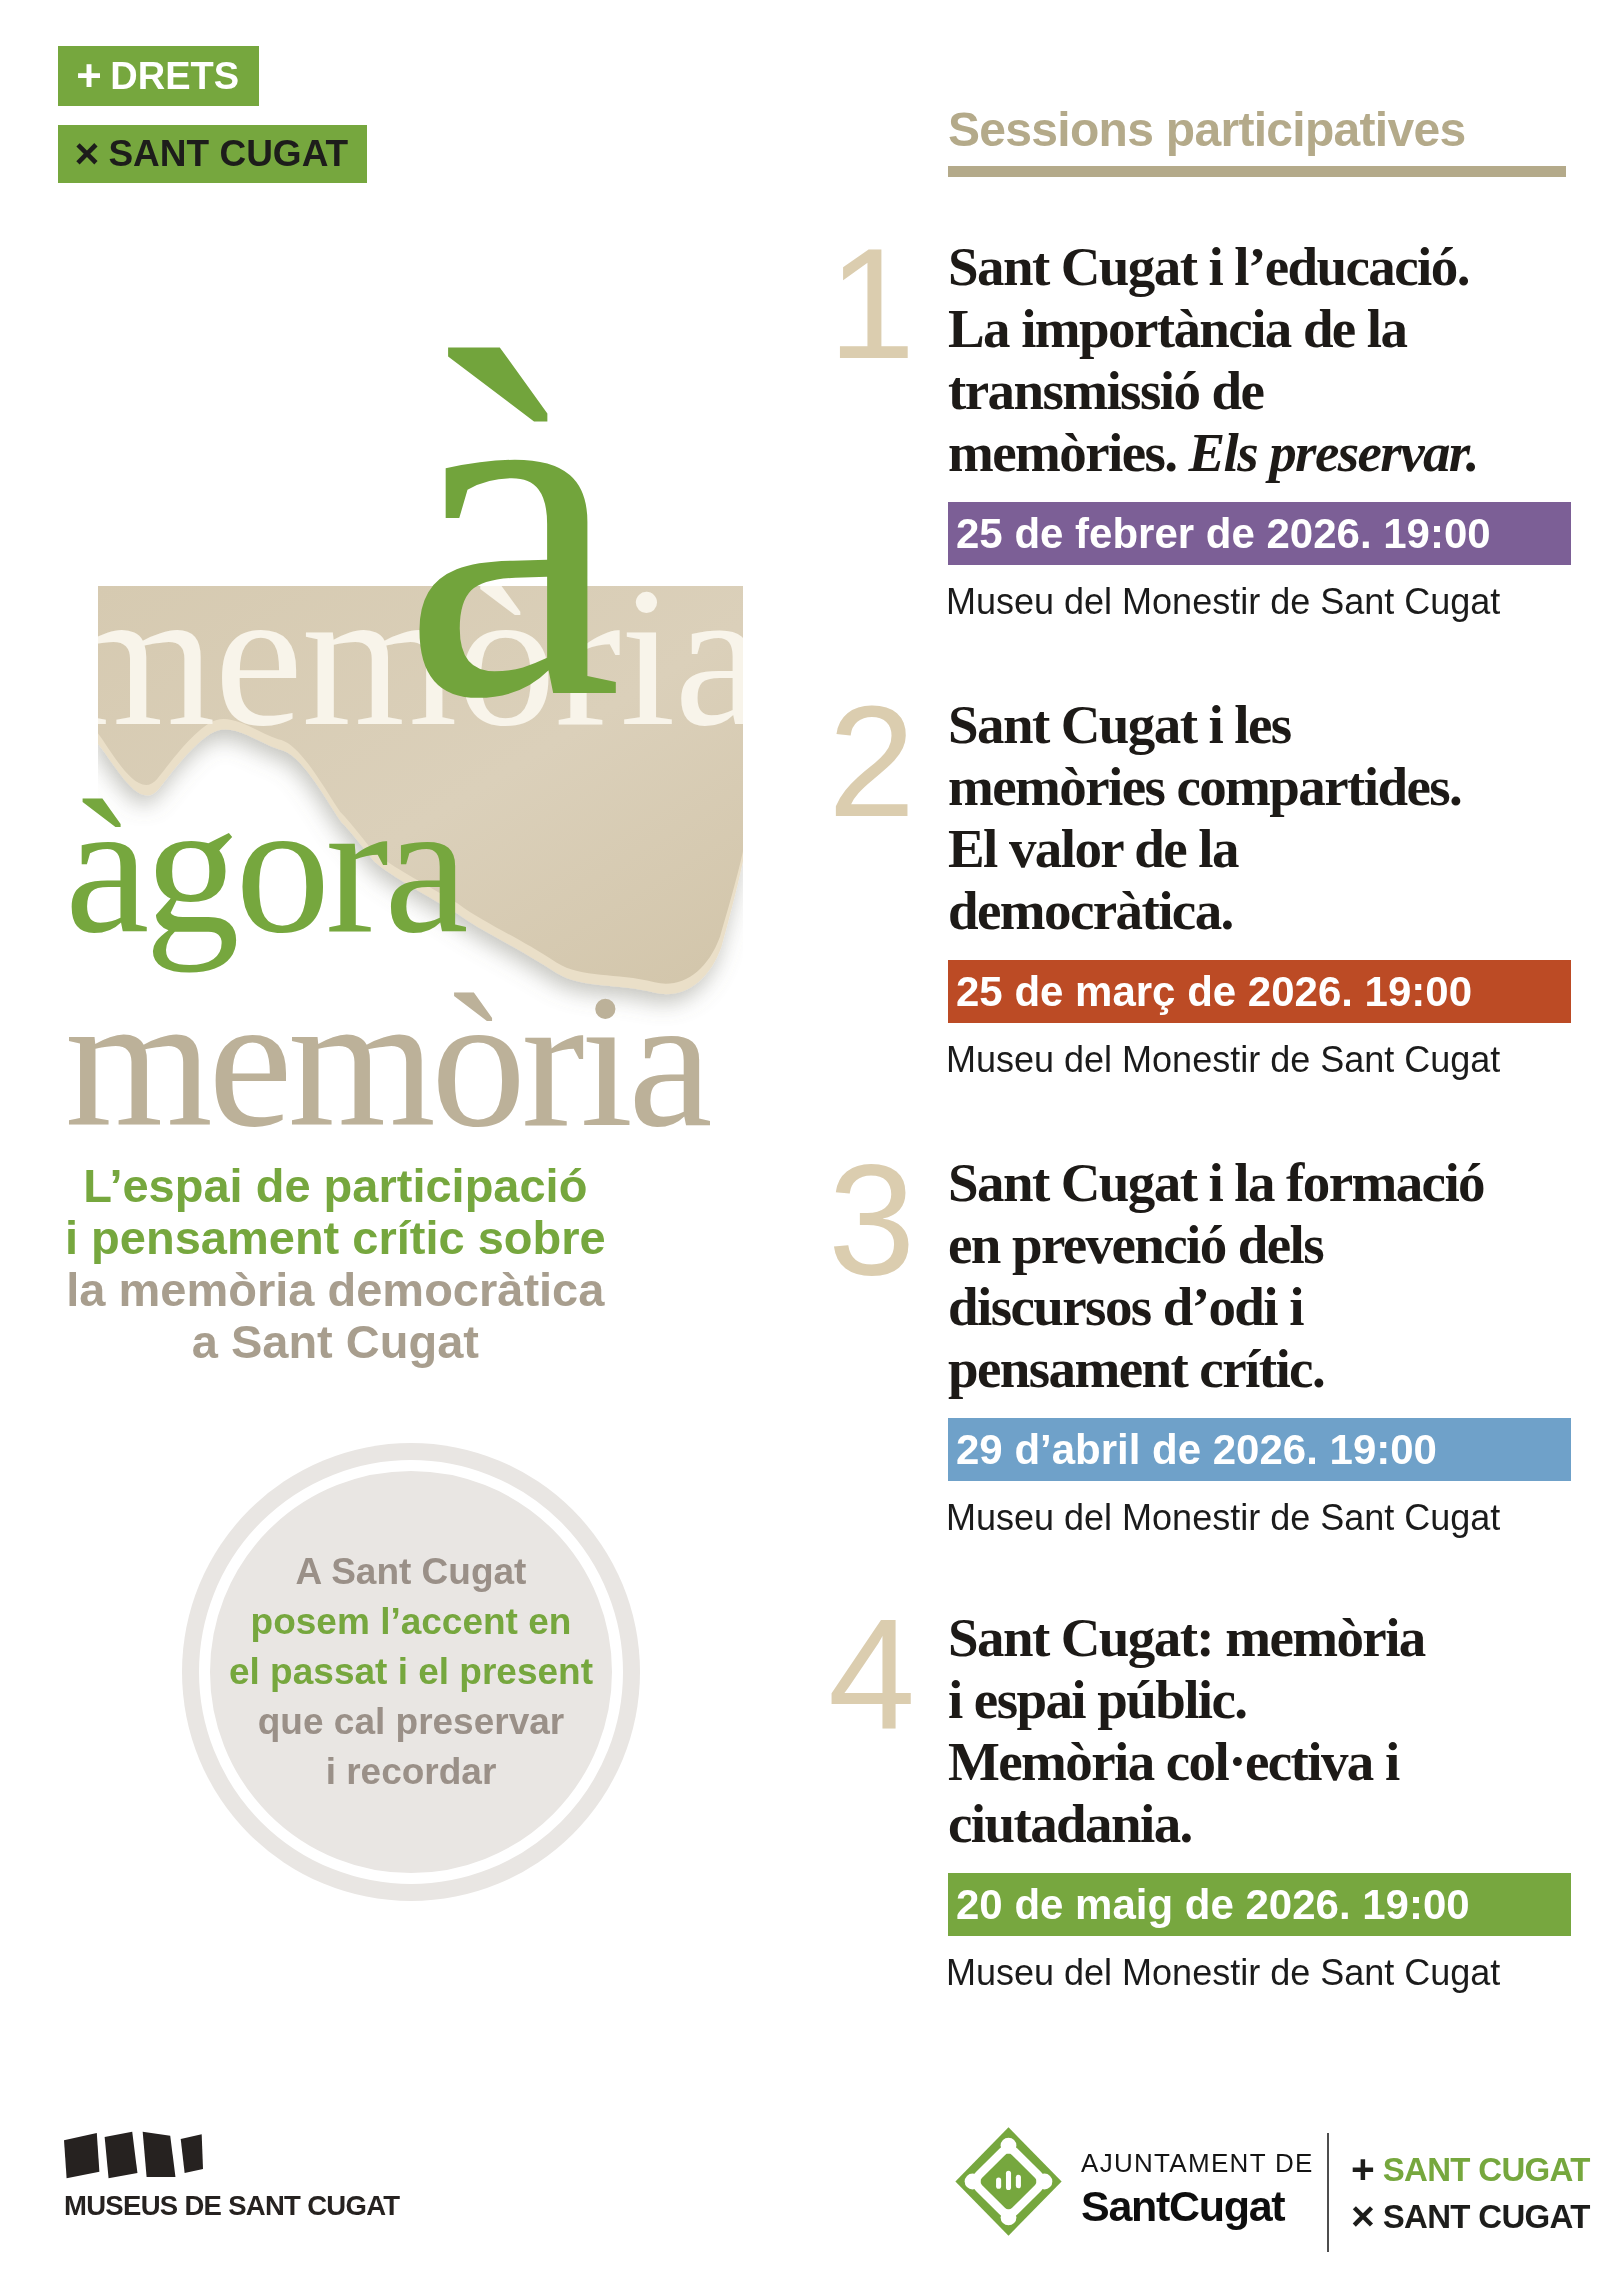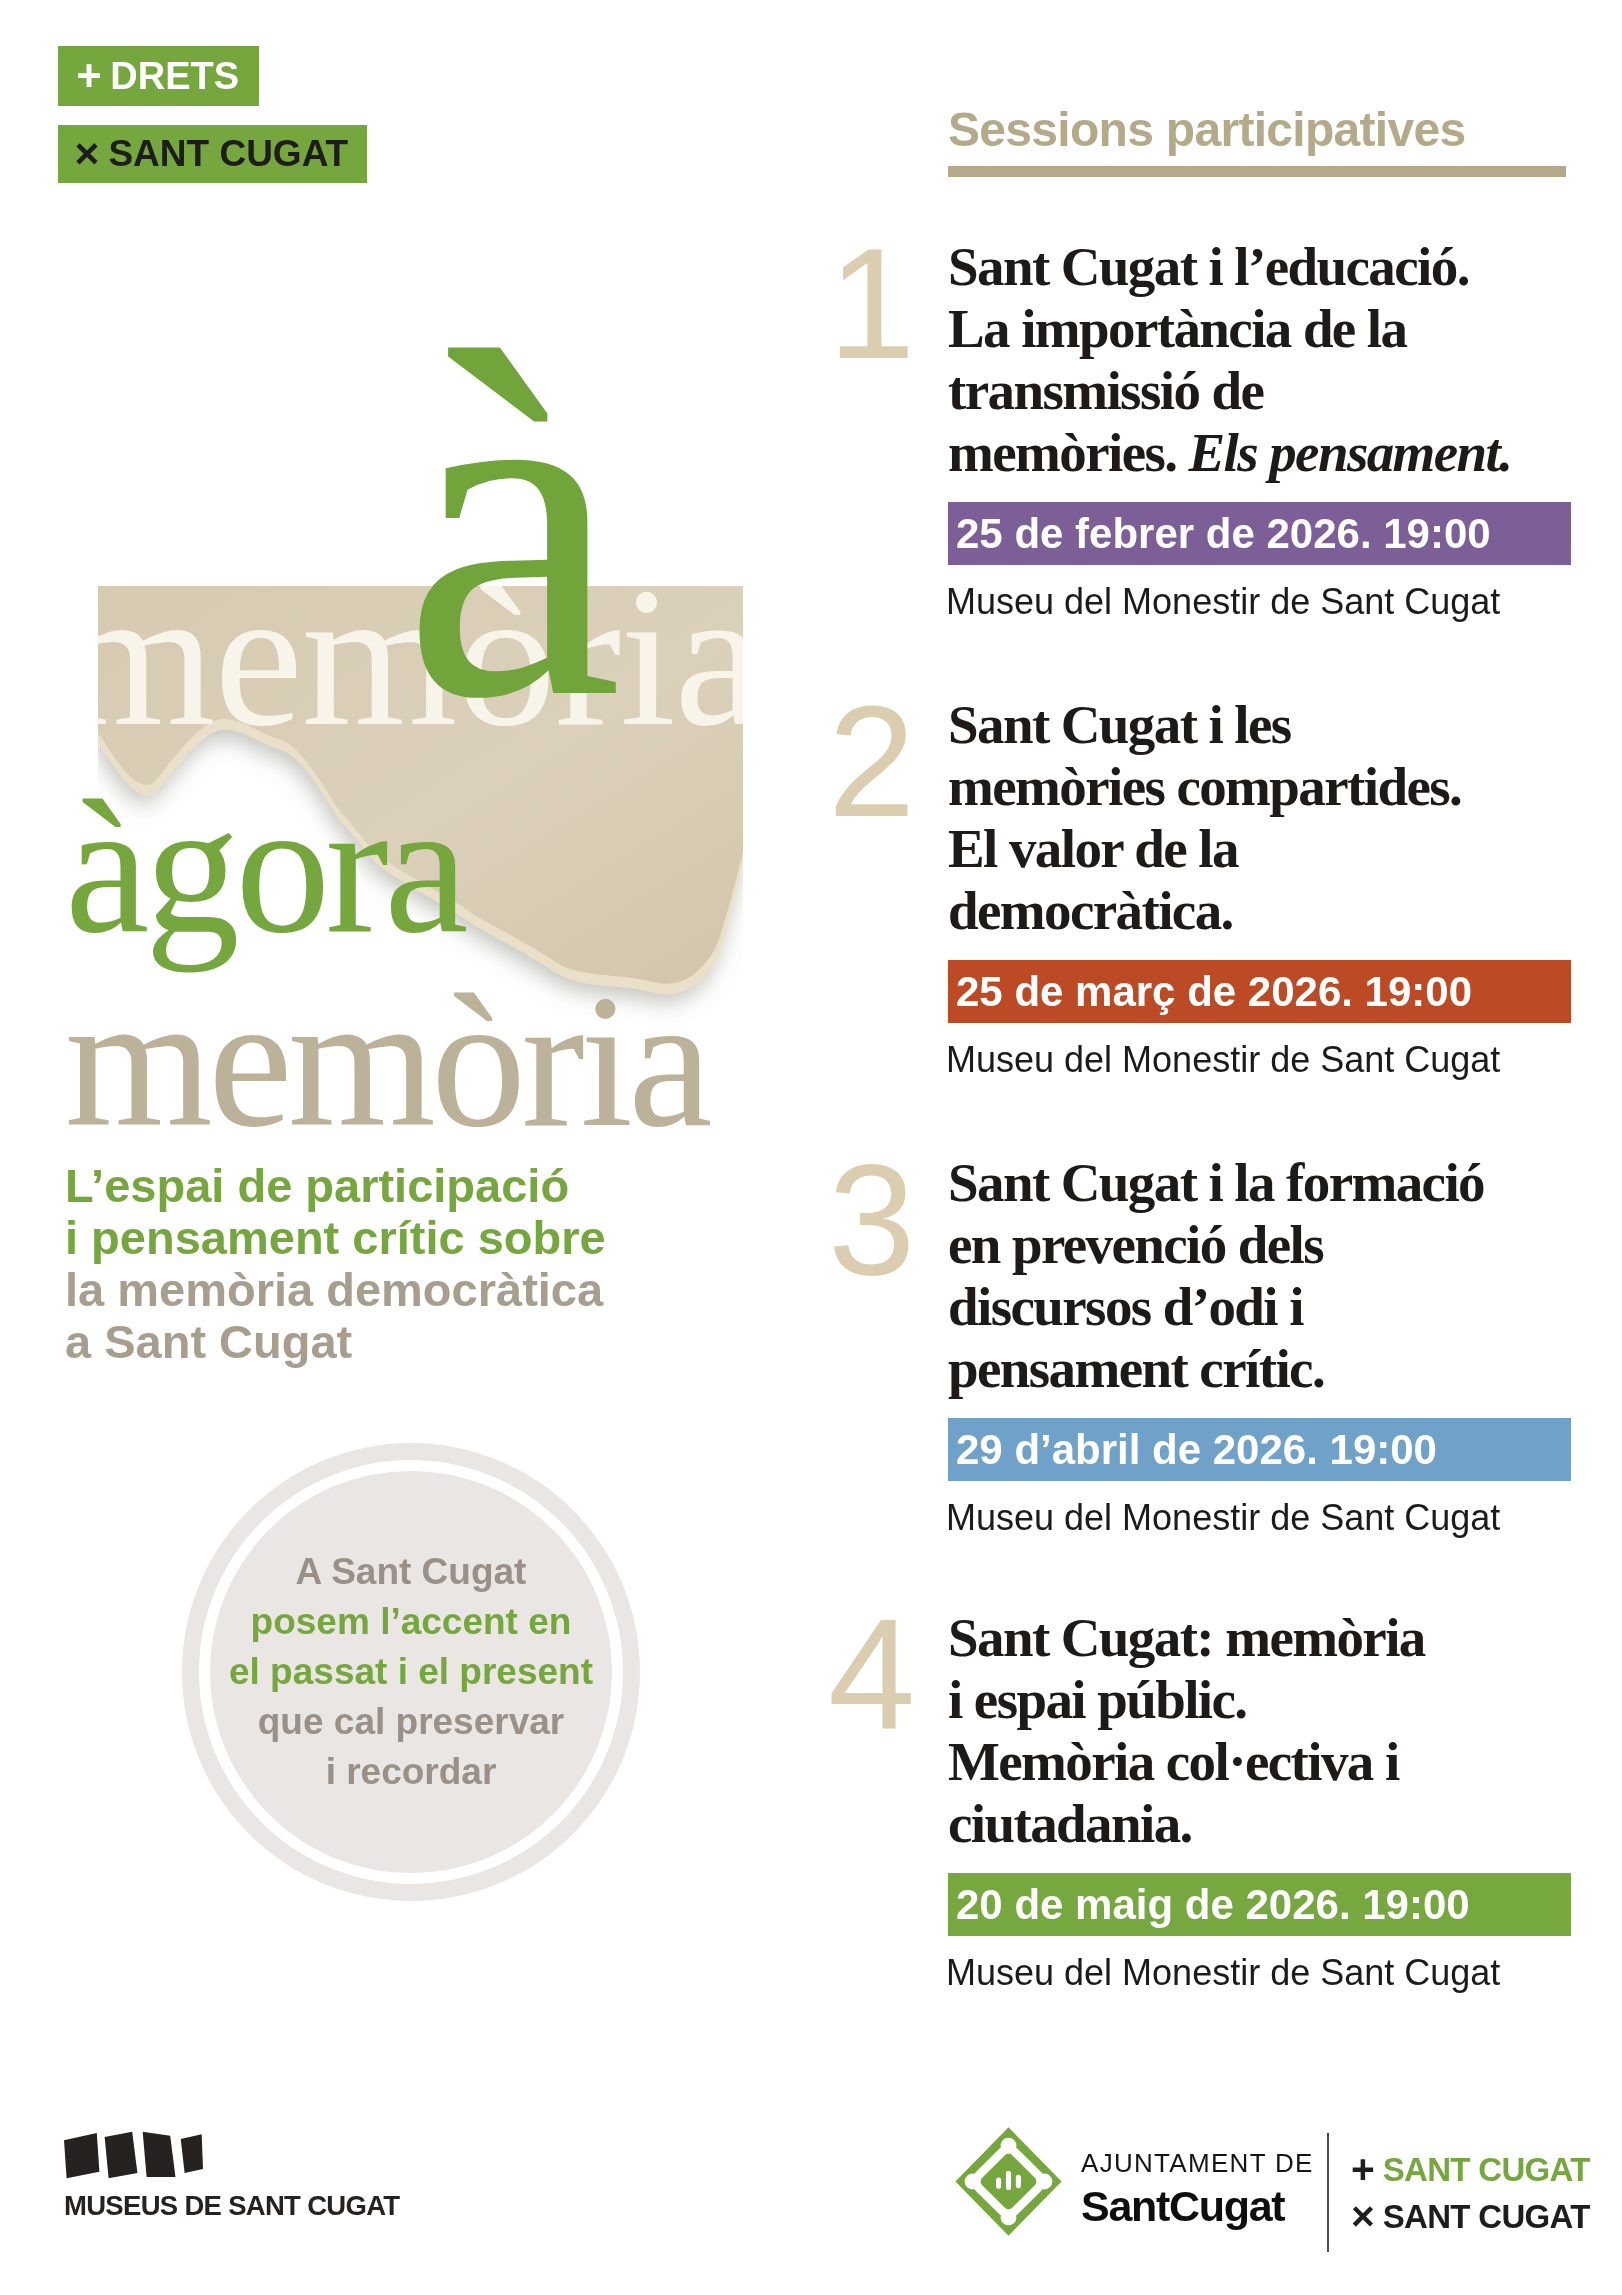--- a/index.html
+++ b/index.html
@@ -20,21 +20,21 @@
   .paper-word{position:absolute;left:-38px;top:-29px;font-family:"Liberation Serif",serif;
               font-size:200px;line-height:1;letter-spacing:-1.3px;color:#F8F4EA;white-space:nowrap;}
   .accent-letter{position:absolute;left:402px;top:277px;font-family:"Liberation Serif",serif;
                  font-size:497px;line-height:1;color:#72A43C;z-index:3;}
   .display-title{position:absolute;left:65px;font-family:"Liberation Serif",serif;
                  font-size:190px;line-height:1;letter-spacing:-4.6px;white-space:nowrap;z-index:4;}
   .display-green{top:772px;color:#76A73E;}
   .display-tan{top:966px;color:#BCB199;}
 
   
-  .intro{position:absolute;left:65px;top:1160px;font-size:47px;font-weight:bold;line-height:52px;}
+  .intro{position:absolute;left:65px;top:1160px;font-size:47px;font-weight:bold;line-height:52px;text-align:center;}
   .intro .g{color:#76A73E;}
   .intro .t{color:#A89E8E;}
 
   
   .quote-circle{position:absolute;left:182px;top:1443px;width:458px;height:458px;border-radius:50%;
                 background:#E9E6E3;}
   .quote-ring{position:absolute;inset:17px;border:11px solid #ffffff;border-radius:50%;}
   .quote-text{position:absolute;inset:0;display:flex;flex-direction:column;align-items:center;
               justify-content:center;font-size:37px;font-weight:bold;line-height:50px;text-align:center;}
   .quote-text .g{color:#76A73E;}
@@ -152,21 +152,21 @@
 
   <div class="sessions-header">Sessions participatives</div>
   <div class="sessions-underline"></div>
 
   <section class="session s0">
     <div class="session-number">1</div>
     <div class="session-title">
       <div>Sant Cugat i l’educació.</div>
       <div>La importància de la</div>
       <div>transmissió de</div>
-      <div><span>memòries.</span><i class="tital">Els pensament.</i></div>
+      <div><span>memòries.</span><i class="tital">Els preservar.</i></div>
     </div>
     <div class="session-banner" style="background: rgb(124, 95, 150);"><span>25 de febrer de 2026. 19:00</span></div>
     <div class="session-location">Museu del Monestir de Sant Cugat</div>
   </section>
 
   <section class="session s1">
     <div class="session-number">2</div>
     <div class="session-title">
       <div>Sant Cugat i les</div>
       <div>memòries compartides.</div>

